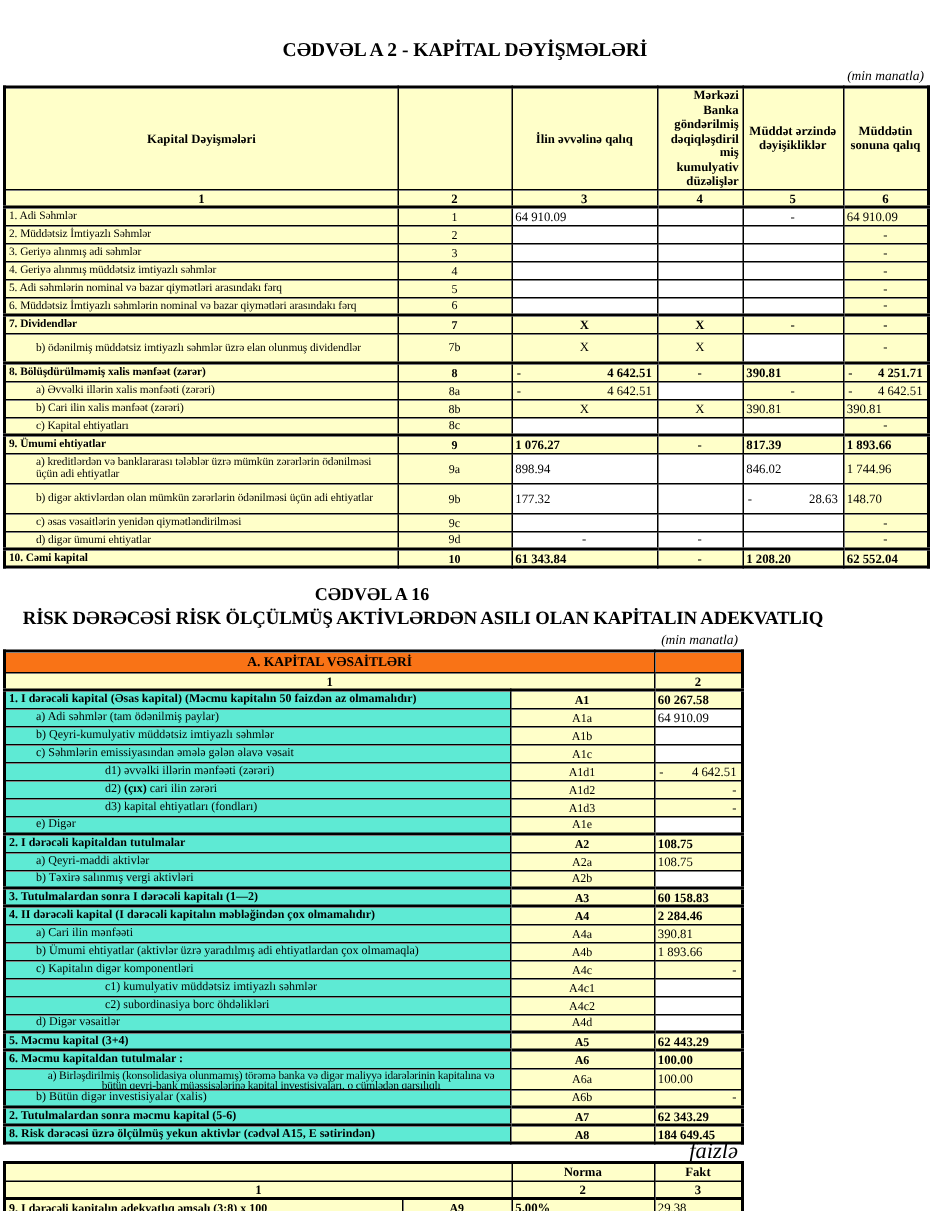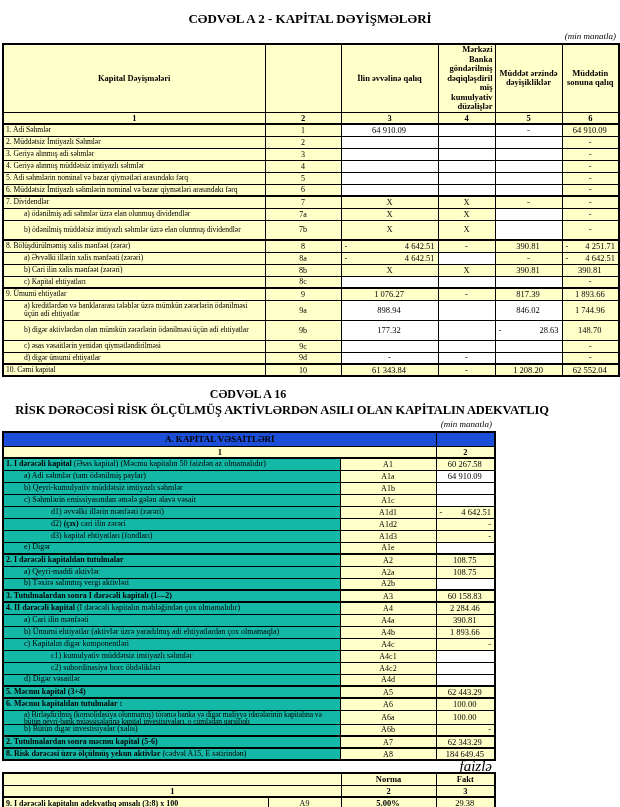--- a/index.html
+++ b/index.html
@@ -1,19 +1,19 @@
 <!DOCTYPE html>
 <html><head>
 <meta charset="utf-8">
 <style>
   *{box-sizing:border-box;}
   html,body{margin:0;padding:0;}
   body{width:620px;background:#ffffff;color:#000;font-family:"Liberation Serif","DejaVu Serif",serif;}
   .page{width:620px;padding:5px 0 0 2px;}
-  .doc-title{font-size:13px;font-weight:bold;text-align:center;margin:6px 0 3px 0;width:616px;font-family:Liberation Serif, serif;}
+  .doc-title{font-size:13px;font-weight:bold;text-align:center;margin:20px 0 3px 0;width:616px;font-family:Liberation Serif, serif;}
   .sub-title1{font-size:12px;font-weight:bold;text-align:center;margin:10px 0 0 0;width:492px;}
   .sub-title2{font-size:12.5px;font-weight:bold;text-align:center;margin:1px 0 0 0;width:560px;letter-spacing:-0.1px;}
   .unit-note{font-style:italic;font-size:9px;text-align:right;height:13px;line-height:13px;}
   .n1{width:614px;}
   .n2{width:490px;}
   table{border-collapse:collapse;table-layout:fixed;}
   #a2{width:616px;border:2px solid #000;}
   #a16{width:492px;border:2px solid #000;}
   #ratio{width:492px;border:2px solid #000;}
   td,th{border:1px solid #000;padding:0 2px;vertical-align:middle;overflow:hidden;}
@@ -22,38 +22,38 @@
   
   #a2 thead th{font-size:8.5px;font-weight:bold;text-align:center;background:#FFFFC9;line-height:1.12;}
   #a2 tr.hrow th{height:50px;}
   #a2 tr.hrow th.brk{overflow-wrap:anywhere;text-align:right;}
   tr.idx td{height:12px;font-size:8.5px;font-weight:bold;text-align:center;background:#FFFFC9;border-bottom:2px solid #000;}
   #a2 tbody td{height:12px;}
   #a2 tbody tr.tall td{height:20px;margin-left:16px;}
   #a2 td.lbl{font-size:7.6px;letter-spacing:-0.05px;white-space:nowrap;background:#FFFFC9;line-height:1.1;}
   #a2 tr.tall td.lbl{white-space:normal;}
   td.code{font-size:8px;text-align:center;background:#FFFFC9;}
-  td.code.cb{font-weight:normal;}
+  td.code.cb{font-weight:bold;}
   td.val{font-size:8.5px;white-space:nowrap;line-height:1.05;}
-  td.val.num{text-align:center;padding-right:3px;}
+  td.val.num{text-align:left;padding-right:3px;}
   #a2 td.val.dash{text-align:center;}
   #a16 td.val.dash{text-align:right;padding-right:3px;}
   td.val.xm{text-align:center;}
   .negwrap{display:flex;justify-content:space-between;padding:0 1px;}
-  tr.major td{border-top:2px solid #000;}
+  tr.major td{border-top:2px solid #000;font-weight:bold;}
   
   #a16 td{height:12px;}
-  #a16 td.lbl{font-size:8px;white-space:nowrap;background:#14b8a6;line-height:1.1;}
-  #a16 th.sect{height:14px;font-size:9px;font-weight:bold;text-align:center;background:#1d4ed8;}
+  #a16 td.lbl{font-size:8px;white-space:nowrap;background:#5eead4;line-height:1.1;}
+  #a16 th.sect{height:14px;font-size:9px;font-weight:bold;text-align:center;background:#f97316;}
   #a16 .ind1{padding-left:20px;}
-  #a16 .ind2{padding-left:47px;font-family:Liberation Serif, serif;}
+  #a16 .ind2{padding-left:66px;font-family:Liberation Serif, serif;}
   #a2 .ind1{padding-left:20px;}
   #a16 tr.clip td{height:14px;}
   #a16 tr.clip td.lbl{white-space:normal;font-size:7.6px;line-height:7.5px;letter-spacing:-0.1px;}
-  #a16 tr.clip td.lbl .lblclip{height:13px;overflow:hidden;}
+  #a16 tr.clip td.lbl .lblclip{height:13px;overflow:hidden;text-align:center;}
   
   #ratio td{height:12px;}
   #ratio td.lbl{font-size:8px;font-weight:bold;background:#FFFFC9;white-space:nowrap;}
   #ratio td.hd{font-size:8.5px;font-weight:bold;text-align:center;background:#FFFFC9;}
   #ratio td.val{background:#FFFFC9;}
   #ratio td.val.bold{font-weight:bold;}
   .percent-note{font-style:italic;font-size:15px;text-align:right;width:490px;height:11px;line-height:11px;}
 </style>
 </head>
 <body>
@@ -140,28 +140,20 @@
           <td class="val y dash">-</td>
         </tr>
         <tr class="major">
           <td class="lbl">7. Dividendlər</td>
           <td class="code">7</td>
           <td class="val y xm">X</td>
           <td class="val y xm">X</td>
           <td class="val y dash">-</td>
           <td class="val y dash">-</td>
         </tr>
-        <tr>
-          <td class="lbl ind1">a) ödənilmiş adi səhmlər üzrə elan olunmuş dividendlər</td>
-          <td class="code">7a</td>
-          <td class="val y xm">X</td>
-          <td class="val y xm">X</td>
-          <td class="val w"></td>
-          <td class="val y dash">-</td>
-        </tr>
         <tr class="tall">
           <td class="lbl ind1">b) ödənilmiş müddətsiz imtiyazlı səhmlər üzrə elan olunmuş dividendlər</td>
           <td class="code">7b</td>
           <td class="val y xm">X</td>
           <td class="val y xm">X</td>
           <td class="val w"></td>
           <td class="val y dash">-</td>
         </tr>
         <tr class="major">
           <td class="lbl">8. Bölüşdürülməmiş xalis mənfəət (zərər)</td>

